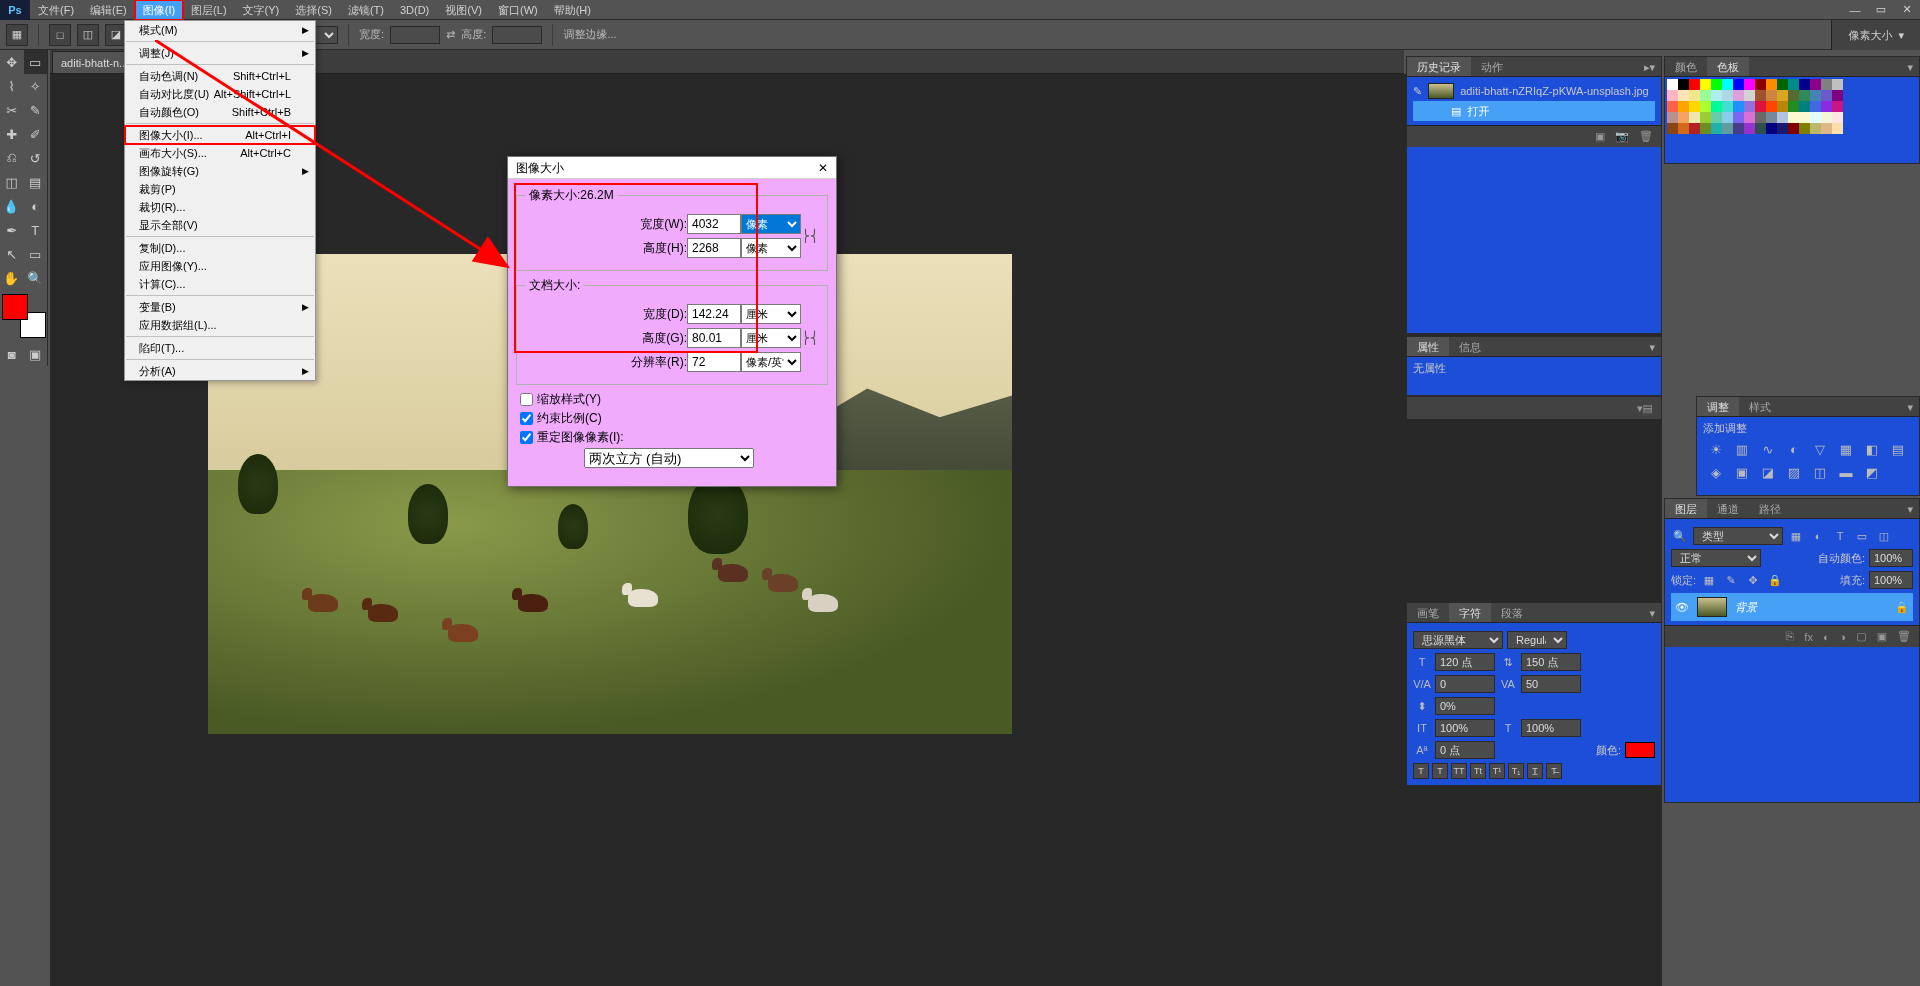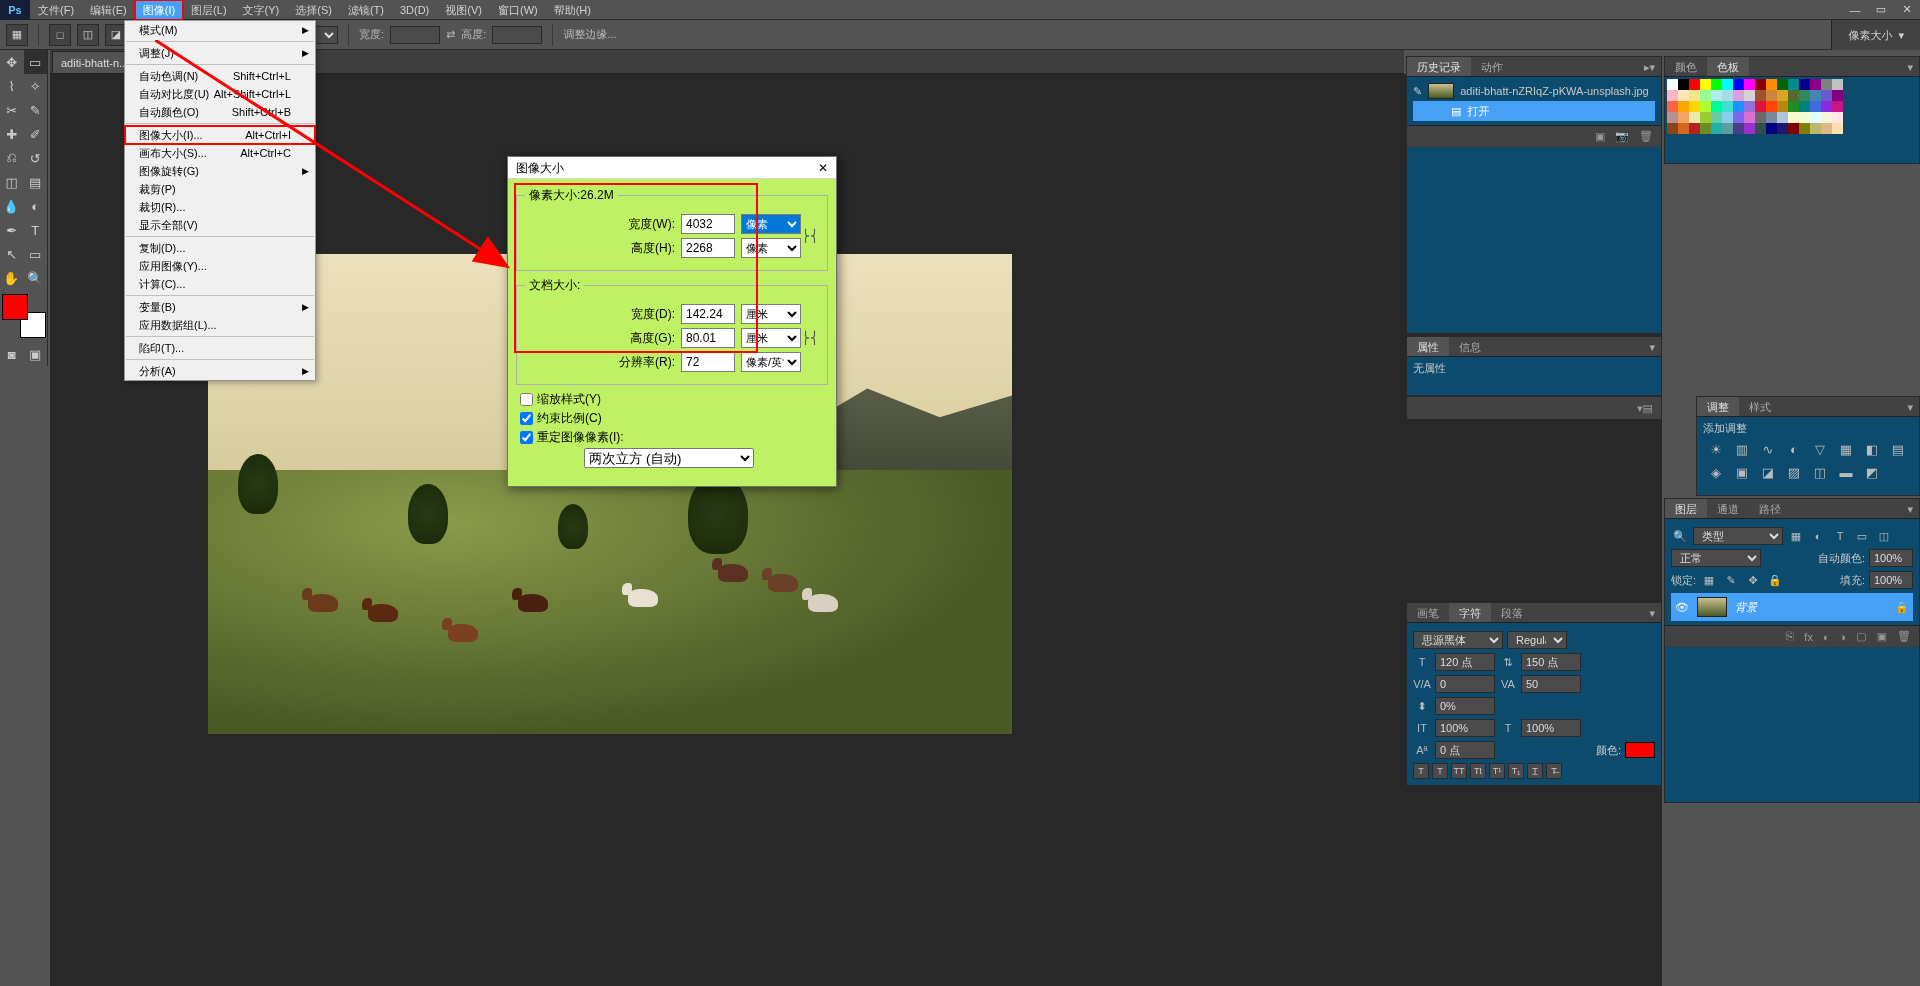--- a/index.html
+++ b/index.html
@@ -45,43 +45,43 @@
 .horse::after{content:"";position:absolute;width:10px;height:12px;background:inherit;left:-6px;top:-6px;border-radius:50% 30%;}
 
 
 .dropdown { position:absolute; left:124px; top:20px; width:192px; background:#f0f0f0; border:1px solid #979797; box-shadow:2px 2px 6px rgba(0,0,0,.3); z-index:50; color:#000; }
 .dd-item { height:18px; line-height:18px; padding:0 24px 0 14px; display:flex; justify-content:space-between; position:relative; }
 .dd-item .arr { position:absolute; right:6px; font-size:9px; }
 .dd-sep { height:1px; background:#c0c0c0; margin:2px 1px; }
 .dd-highlight { outline:2px solid #ff0000; outline-offset:-1px; }
 
 
-.dlg { position:absolute; left:507px; top:156px; width:330px; background:#bef264; border:1px solid #707070; box-shadow:2px 2px 10px rgba(0,0,0,.5); z-index:60; color:#000; font-size:12px; }
+.dlg { position:absolute; left:507px; top:156px; width:330px; background:#f0abfc; border:1px solid #707070; box-shadow:2px 2px 10px rgba(0,0,0,.5); z-index:60; color:#000; font-size:12px; }
 .dlg-title { height:22px; background:#fff; border-bottom:1px solid #d0d0d0; padding:0 8px; line-height:22px; display:flex; justify-content:space-between; }
 .dlg-close { cursor:pointer; }
 .dlg-body { display:flex; padding:8px; gap:8px; }
 .dlg-left { flex:1; }
 .dlg-right { width:80px; display:flex; flex-direction:column; gap:6px; }
 .dlg-btn { height:22px; border:1px solid #707070; background:#e1e1e1; text-align:center; line-height:20px; font-size:12px; }
 .dlg-btn.primary { border:1px solid #0078d7; background:#cde6f7; }
 fieldset { border:1px solid #b0b0b0; margin-bottom:6px; padding:6px 8px 8px; }
 legend { padding:0 4px; font-size:12px; }
-.frow { display:flex; align-items:center; gap:6px; margin:4px 0; justify-content:flex-end; }
+.frow { display:flex; align-items:center; gap:0; margin:4px 0; justify-content:flex-end; }
 .frow label { width:60px; text-align:right; }
 .frow input[type=text] { width:54px; height:20px; border:1px solid #7a7a7a; padding:0 4px; font-size:12px; }
 .frow select { width:60px; height:20px; border:1px solid #7a7a7a; font-size:11px; background:#fff; }
 .frow select.hl { background:#0078d7; color:#fff; }
 .link-col { width:18px; display:flex; align-items:center; justify-content:center; color:#555; }
 .chk { display:flex; align-items:center; gap:4px; margin:2px 0 2px 4px; font-size:12px; }
 .dlg-bottom { padding:0 8px 10px; }
 .dlg-bottom select { width:170px; height:20px; margin-left:60px; }
 .red-box1 { position:absolute; border:2px solid #ff0000; pointer-events:none; z-index:70; }
 
 
-.panel { position:absolute; background:#0c4a6e; border:1px solid #2a2a2a; }
+.panel { position:absolute; background:#1d4ed8; border:1px solid #2a2a2a; }
 .panel-tabs { height:20px; background:#424242; display:flex; border-bottom:1px solid #222; }
 .ptab { padding:0 10px; line-height:20px; color:#aaa; }
 .ptab.active { background:#535353; color:#e0e0e0; }
 .panel-close { margin-left:auto; padding:0 6px; line-height:20px; color:#aaa; }
 .panel-body { padding:4px 6px; font-size:11px; color:#c8c8c8; }
 .hist-row { display:flex; align-items:center; gap:6px; height:20px; }
 .hist-row .thumb { width:26px; height:16px; background:linear-gradient(#cbbf8e,#4a5a25); border:1px solid #222; }
 .hist-row.sel { background:#46a0f5; color:#fff; }
 .swatch-grid { display:grid; grid-template-columns:repeat(16,11px); grid-auto-rows:11px; gap:0; padding:2px; }
 .sw { width:11px; height:11px; }

